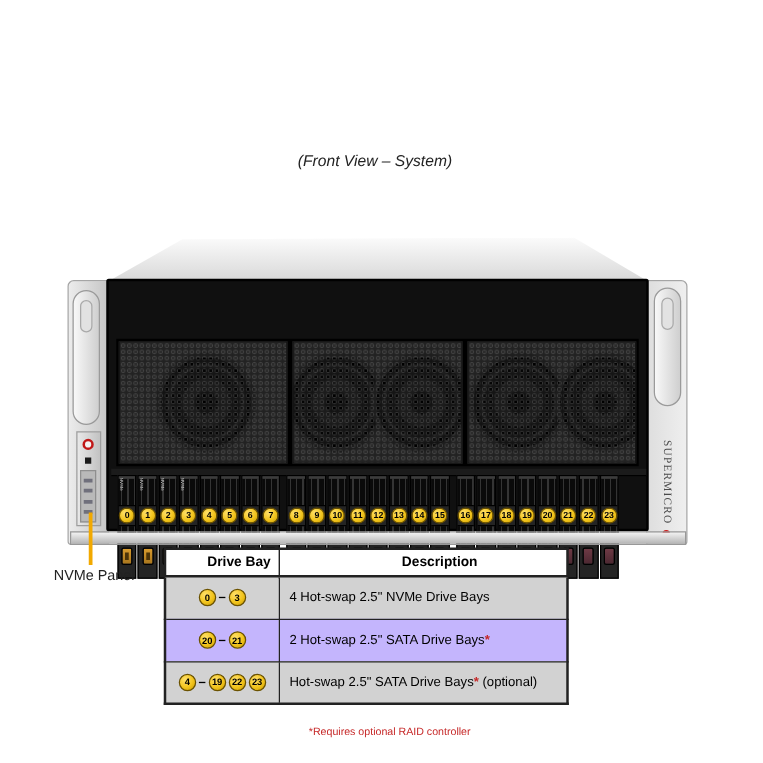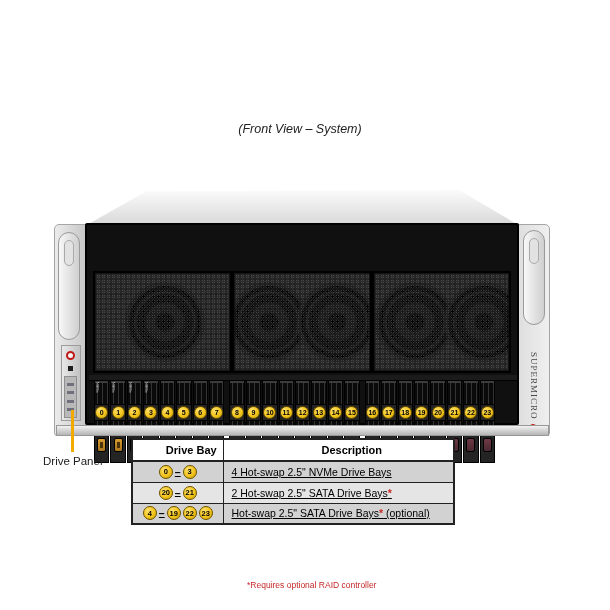--- a/index.html
+++ b/index.html
@@ -83,25 +83,25 @@
     border:1px solid #989898;box-sizing:border-box;}
   
   .fp-line{left:71px;top:370px;width:2.5px;height:42px;background:var(--line-orange);}
   .fp-label{left:43px;top:415px;font-size:11.5px;color:#222;}
   
   .spec-table{left:131px;top:438px;width:324px;border-collapse:collapse;position:absolute;
     font-size:10.5px;color:#000;}
   .spec-table th,.spec-table td{border:1px solid #222;box-sizing:border-box;}
   .spec-table{border:2px solid #222;}
   .spec-table th{height:22px;font-size:11px;font-weight:bold;background:#fff;border-bottom:2px solid #222;padding-left:28px;}
-  .spec-table td{height:21px;padding:0;text-decoration:underline;}
+  .spec-table td{height:34px;padding:0;}
   .col-bay{width:91px;text-align:center;}
   .col-desc{padding-left:8px !important;}
   .row-gray{background:#d2d2d2;}
-  .row-white{background:#e5e5e5;}
+  .row-white{background:#c4b5fd;}
   .tbl-badge{display:inline-flex;width:14px;height:14px;border-radius:50%;vertical-align:middle;
     background:radial-gradient(circle at 35% 30%, #ffe06a, var(--badge-yellow) 55%, #c79a00);
     border:1px solid var(--badge-border);box-sizing:border-box;align-items:center;justify-content:center;
     font-size:7.5px;font-weight:bold;color:#000;margin:0 1px;}
   .tbl-dash{font-weight:bold;margin:0 1px;vertical-align:middle;}
   .red-mark{color:var(--footnote-red);font-weight:bold;}
   .footnote{left:247px;top:540px;font-size:8.5px;color:var(--footnote-red);}
 </style>
 </head>
 <body>
@@ -301,21 +301,21 @@
             <div class="latch sata"></div>
           </div>
         </div>
       </div>
   </div>
 
   <div class="abs bottom-rail"></div>
 </div>
 
 <div class="abs fp-line"></div>
-<div class="abs fp-label">Drive Panel</div>
+<div class="abs fp-label">NVMe Panel</div>
 
 <table class="spec-table">
   <thead>
       <tr>
         <th class="col-bay">Drive Bay</th>
         <th>Description</th>
       </tr>
     </thead>
   <tbody>
       <tr class="row-gray">

